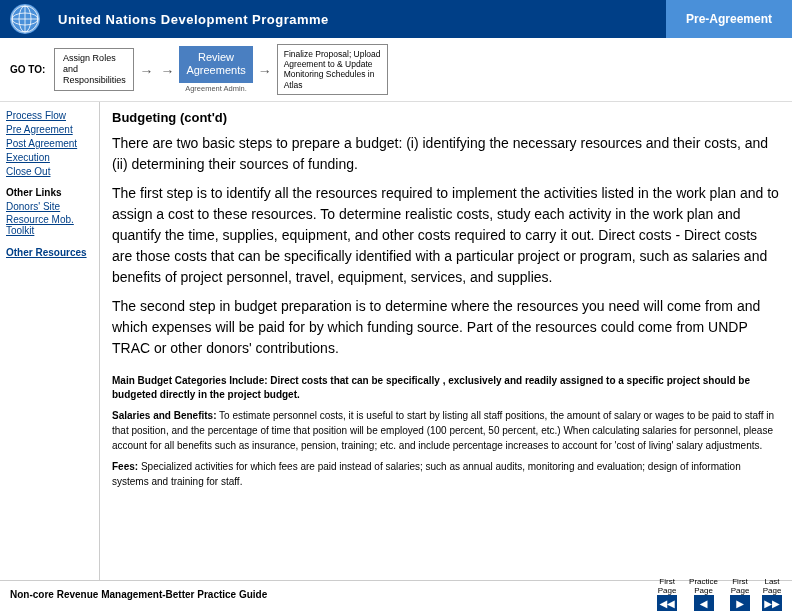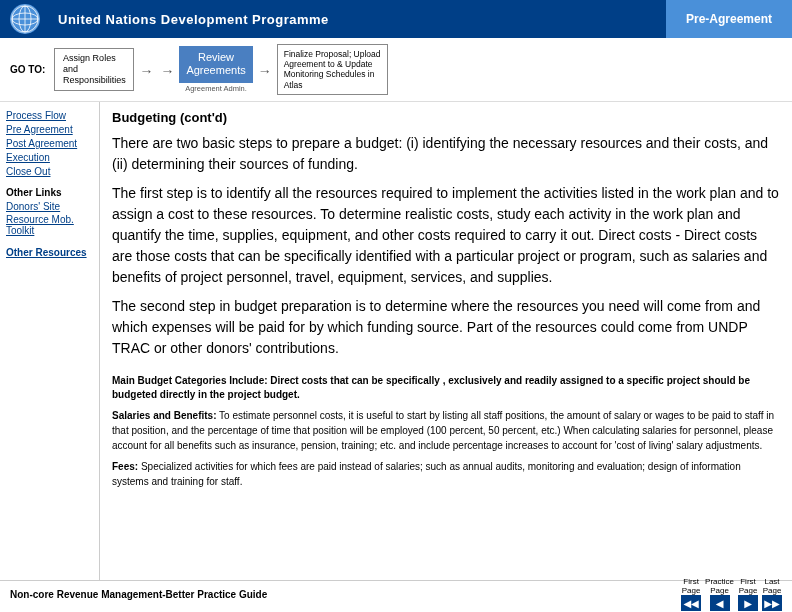--- a/index.html
+++ b/index.html
@@ -179,21 +179,21 @@
       border-top: 1px solid #ccc;
       background: #fff;
     }
     .footer-left {
       font-size: 10px;
       font-weight: bold;
     }
     .footer-nav {
       display: flex;
       align-items: center;
-      gap: 4px;
+      gap: 12px;
     }
     .footer-nav-item {
       display: flex;
       flex-direction: column;
       align-items: center;
       cursor: pointer;
     }
     .footer-nav-label {
       font-size: 8px;
       color: #000;

